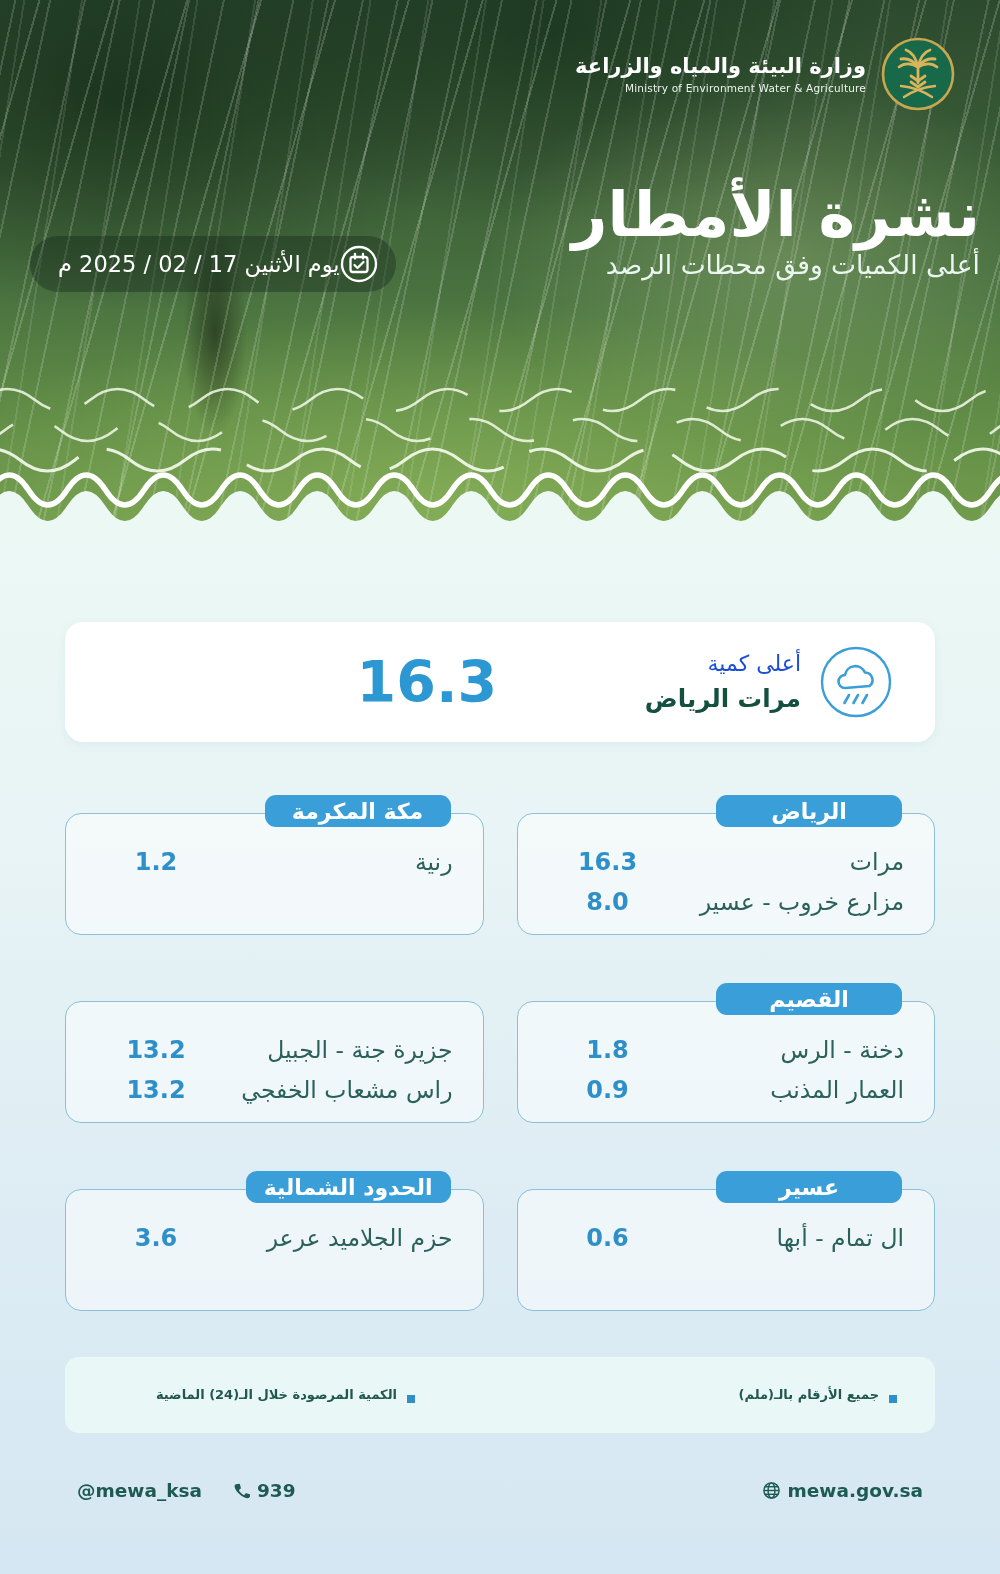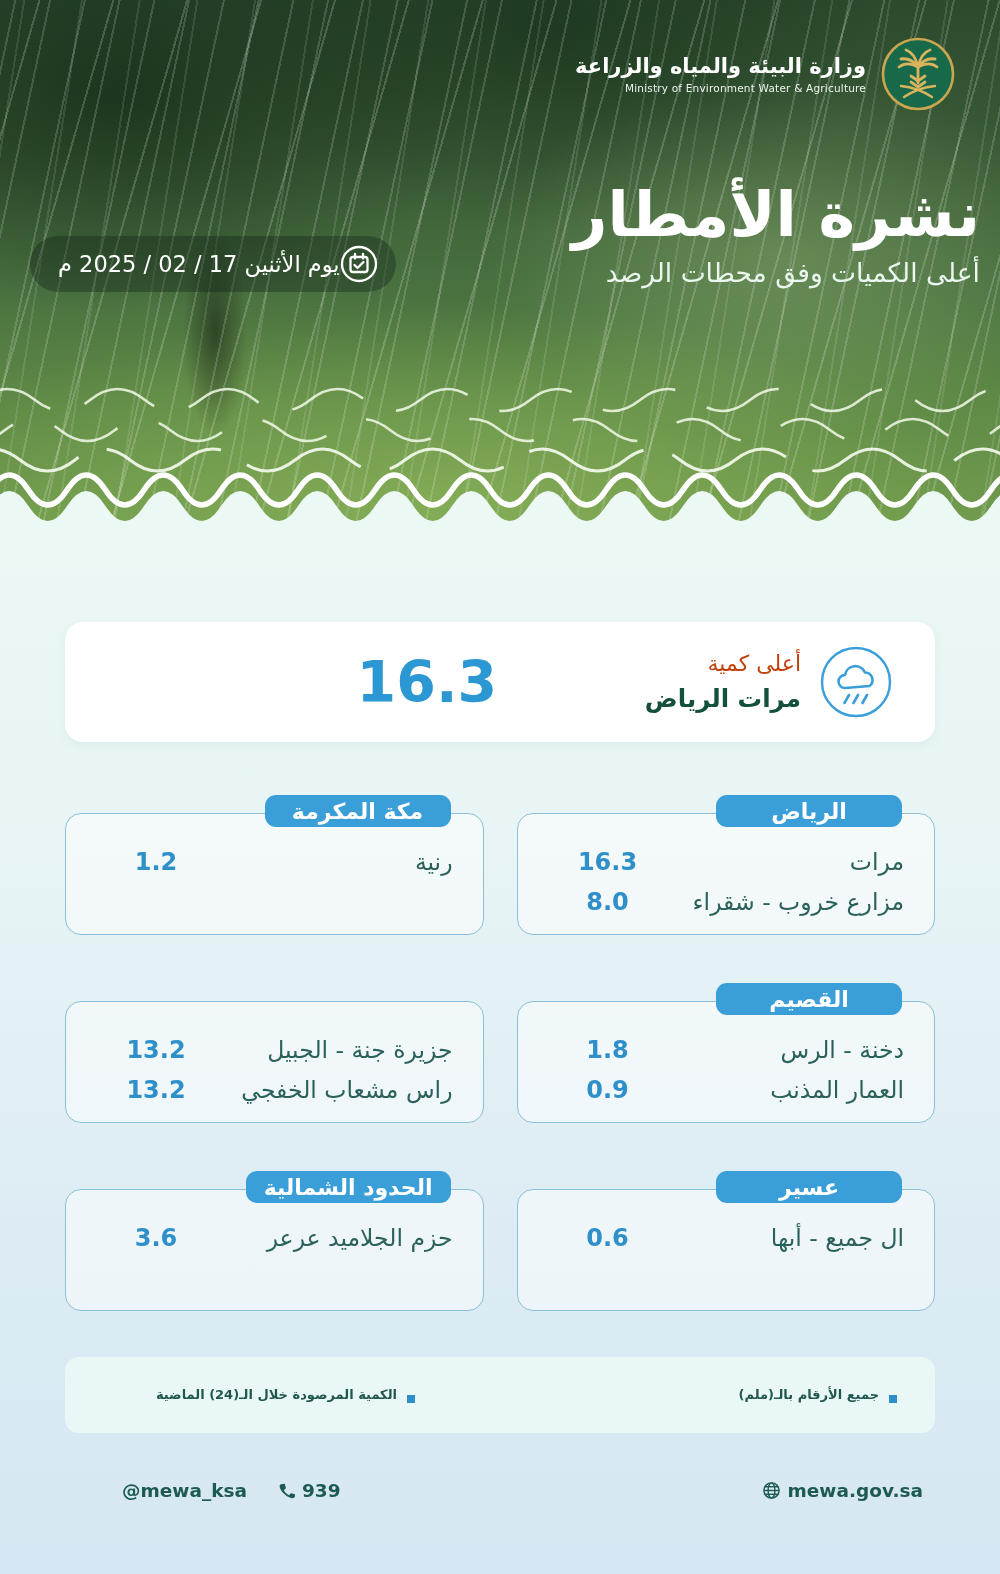--- a/index.html
+++ b/index.html
@@ -33,35 +33,35 @@
   .logo-ar { font-size:21px; font-weight:bold; letter-spacing:.3px; }
   .logo-en { font-size:10.5px; color:#eef4ee; margin-top:4px; letter-spacing:.2px; }
   .date-badge {
     position:absolute; top:236px; left:30px; height:56px;
     background:rgba(12,28,20,0.33); border-radius:28px;
     display:flex; direction:rtl; align-items:center; gap:0;
     padding:0 18px 0 28px; color:#fff; font-size:22.5px; font-weight:500;
   }
   .title-block { position:absolute; top:182px; right:20px; text-align:right; color:#fff; }
   .main-title { font-size:62px; font-weight:bold; line-height:1.08; }
-  .sub-title { font-size:26.5px; color:#eaf6ef; margin-top:8px; font-weight:500; }
+  .sub-title { font-size:26.5px; color:#eaf6ef; font-weight:500; }
   .waves { position:absolute; left:0; bottom:-1px; width:100%; height:152px; display:block; }
 
   
   .content {
     height:1039px; padding:87px 65px 0;
     background:linear-gradient(180deg,#ebf8f4 0px,#e8f4f5 300px,#ddecf4 700px,#d5e7f2 1039px);
   }
   .main-card {
     height:120px; background:#fff; border-radius:18px;
     display:flex; direction:rtl; align-items:center; gap:18px;
     padding:0 42px; box-shadow:0 3px 10px rgba(110,150,175,0.10);
   }
   .hl-text { text-align:right; }
-  .hl-label { font-size:22px; color:#c2410c; font-weight:500; }
+  .hl-label { font-size:22px; color:#1d4ed8; font-weight:500; }
   .hl-station { font-size:24.5px; color:#14503e; font-weight:bold; margin-top:8px; }
   .hl-value { flex:1; text-align:center; font-size:57px; font-weight:bold; color:#2b97d3; padding-left:120px; }
 
   .regions { display:grid; grid-template-columns:1fr 1fr; gap:66px 33px; direction:rtl; margin-top:71px; }
   .region-card {
     position:relative; height:122px; border:1.5px solid #8bc0da; border-radius:16px;
     background:rgba(255,255,255,0.5); padding:28px 30px 0;
   }
   .region-tab {
     position:absolute; top:-19px; right:32px; height:32px; min-width:186px;
@@ -77,21 +77,21 @@
     display:flex; direction:rtl; align-items:center; justify-content:space-between; padding:10px 38px;
   }
   .note { display:flex; direction:rtl; gap:10px; align-items:flex-start; color:#20584f; font-size:13px; font-weight:600; }
   .note-bullet { width:8px; height:8px; background:#2e8fc9; margin-top:8px; flex:none; }
   .note.wrap { width:312px; text-align:right; }
 
   .bottom-bar {
     margin-top:47px; display:flex; direction:ltr; justify-content:space-between; align-items:center;
     color:#1d5a52; font-size:18.5px; font-weight:600; padding:0 12px;
   }
-  .bar-left { display:flex; align-items:center; gap:30px;margin-left:45px; }
+  .bar-left { display:flex; align-items:center; gap:30px; }
   .bar-item { display:flex; align-items:center; gap:7px; }
   svg { display:block; }
 </style>
 </head>
 <body>
 
 <div class="header">
   <div class="rain"></div>
 
   <div class="logo-wrap">
@@ -169,21 +169,21 @@
 
   <div class="regions">
 
     <div class="region-card">
       <div class="region-tab">الرياض</div>
       <div class="station-row">
         <span class="station-name">مرات</span>
         <span class="station-value">16.3</span>
       </div>
       <div class="station-row">
-        <span class="station-name">مزارع خروب - شقراء</span>
+        <span class="station-name">مزارع خروب - عسير</span>
         <span class="station-value">8.0</span>
       </div>
     </div>
 
     <div class="region-card">
       <div class="region-tab">مكة المكرمة</div>
       <div class="station-row">
         <span class="station-name">رنية</span>
         <span class="station-value">1.2</span>
       </div>
@@ -208,21 +208,21 @@
       </div>
       <div class="station-row">
         <span class="station-name">راس مشعاب الخفجي</span>
         <span class="station-value">13.2</span>
       </div>
     </div>
 
     <div class="region-card">
       <div class="region-tab">عسير</div>
       <div class="station-row">
-        <span class="station-name">ال جميع - أبها</span>
+        <span class="station-name">ال تمام - أبها</span>
         <span class="station-value">0.6</span>
       </div>
     </div>
 
     <div class="region-card">
       <div class="region-tab">الحدود الشمالية</div>
       <div class="station-row">
         <span class="station-name">حزم الجلاميد عرعر</span>
         <span class="station-value">3.6</span>
       </div>

